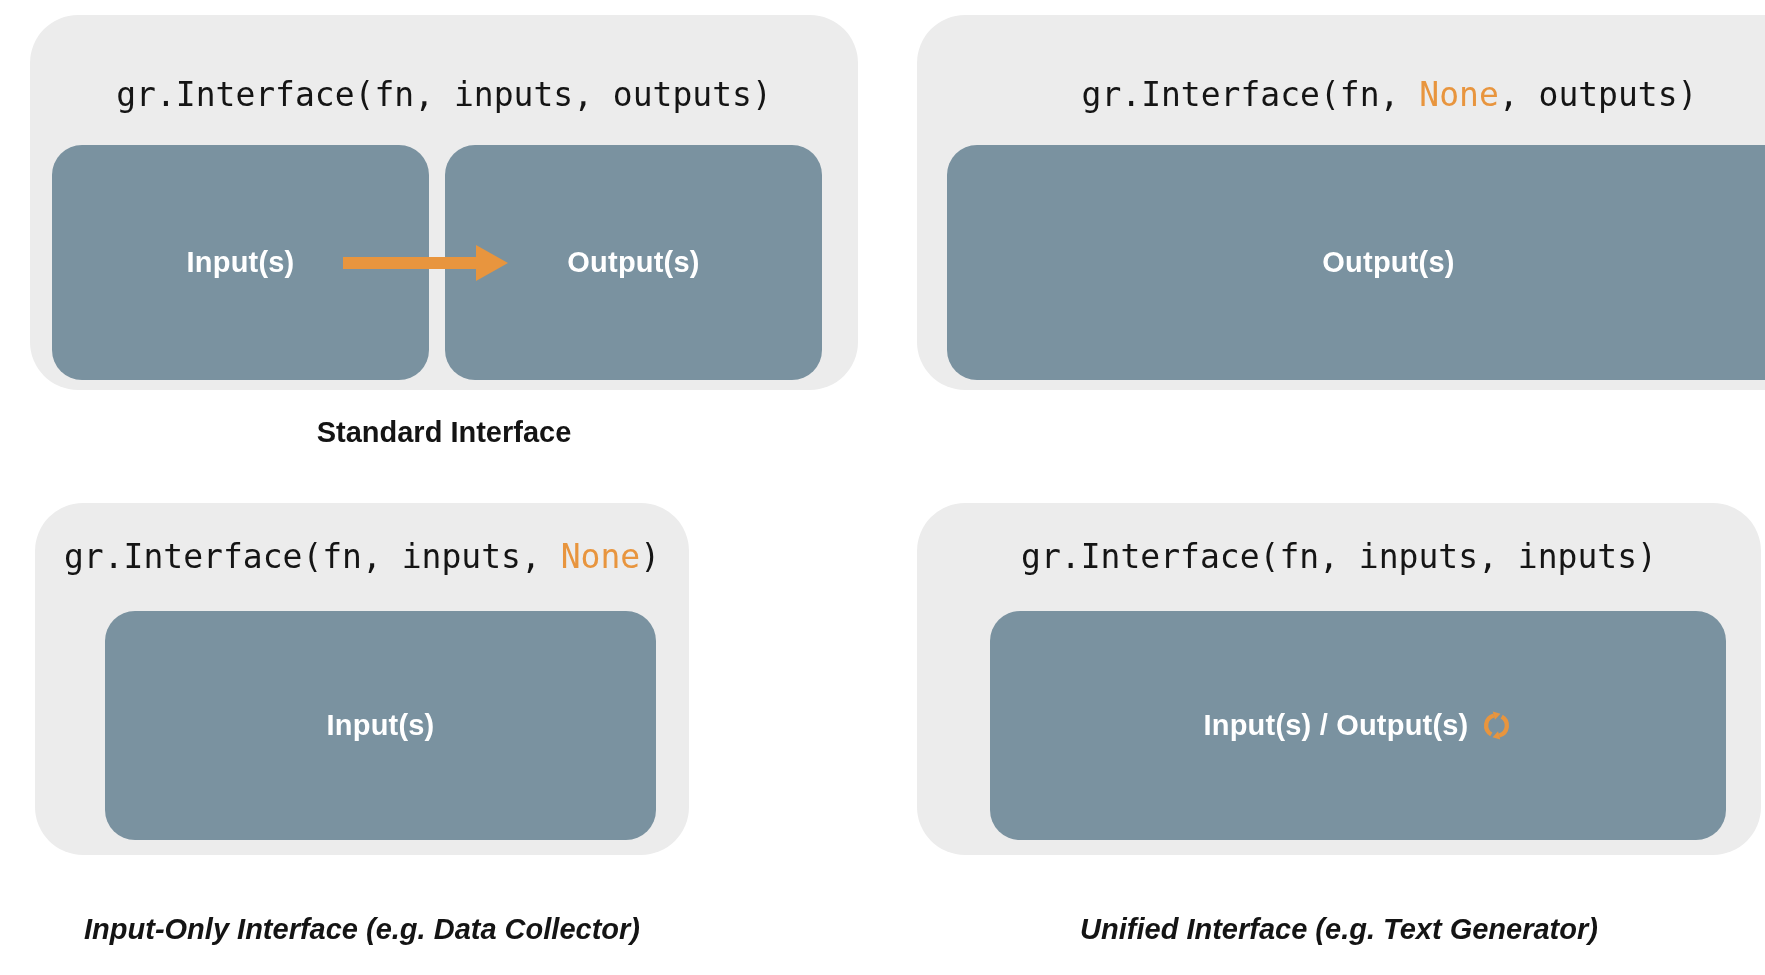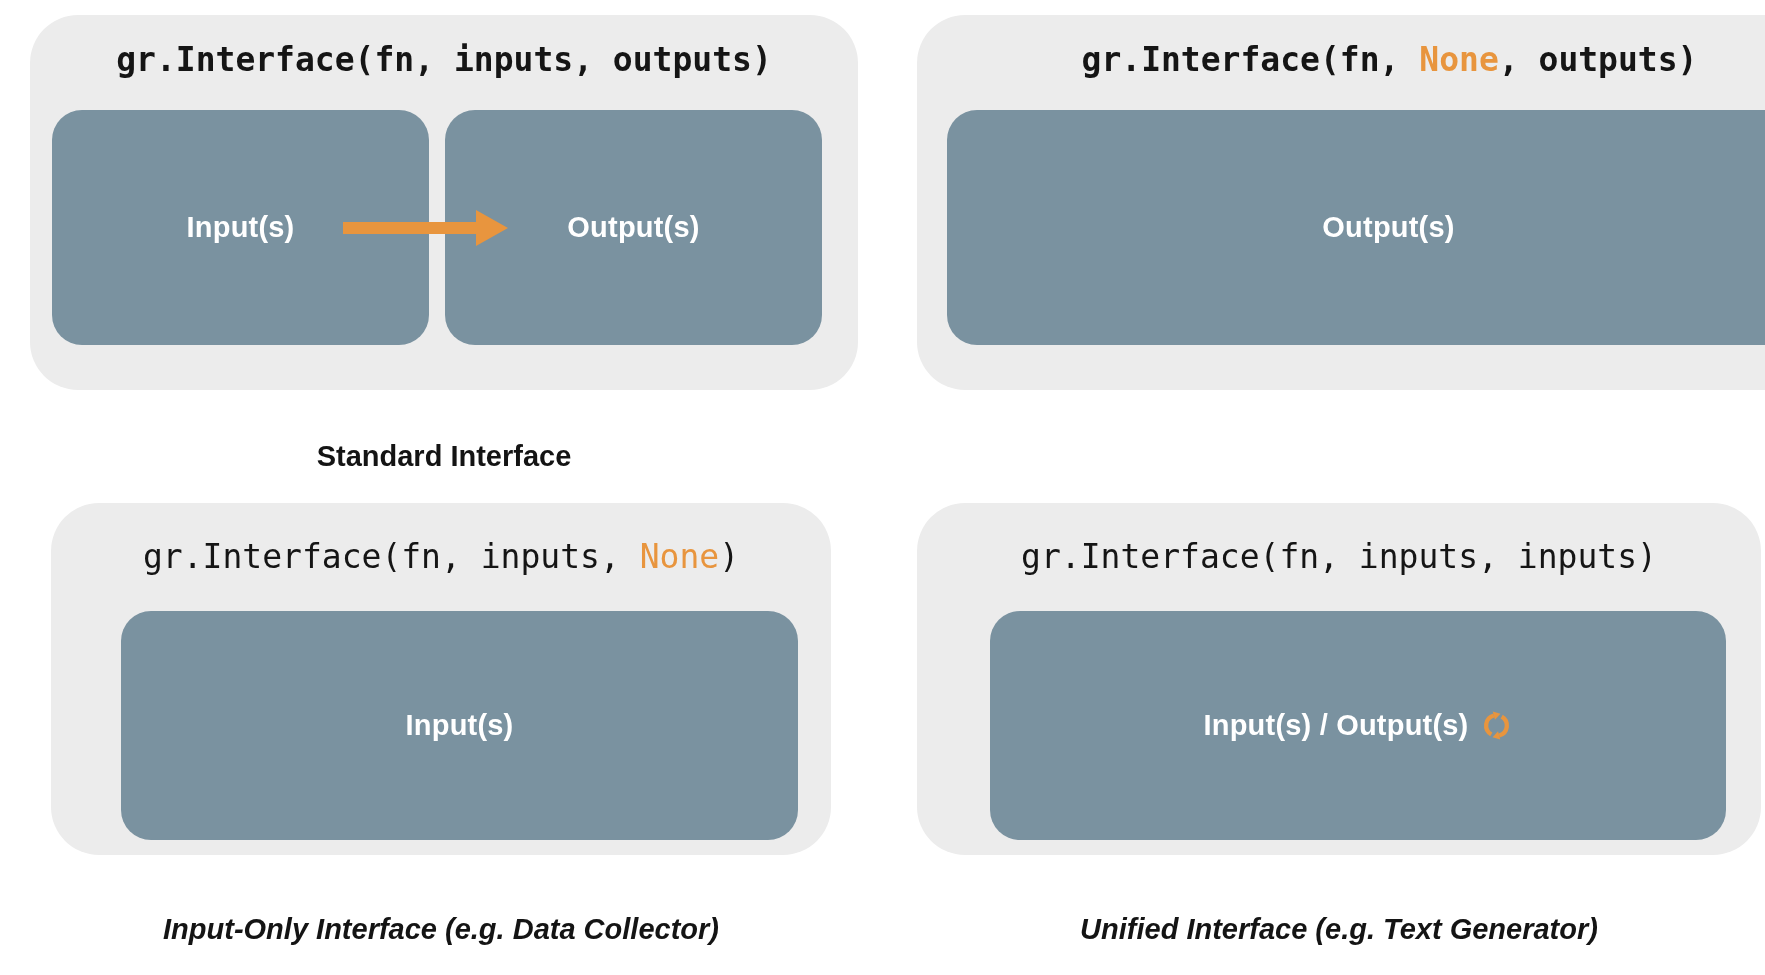--- a/index.html
+++ b/index.html
@@ -14,40 +14,40 @@
   }
   .canvas{
     position:relative;
     width:1765px;height:975px;
     background:var(--page-bg);
     overflow:hidden;
   }
   .cell{position:absolute;}
   #cell-standard   {left:30px;  top:15px;  width:828px;}
   #cell-outputonly {left:917px; top:15px;  width:945px;}
-  #cell-inputonly  {left:51px;  top:503px; width:780px;}
+  #cell-inputonly  {left:35px;  top:503px; width:654px;}
   #cell-unified    {left:917px; top:503px; width:844px;}
 
   .panel{
     position:relative;
     background:var(--panel-bg);
     border-radius:48px;
   }
   .row1 .panel{height:375px;}
   .row2 .panel{height:352px;}
 
   .code-line{
     text-align:center;
     white-space:pre;
     font-family:"DejaVu Sans Mono", monospace;
     font-size:33px;
     line-height:40px;
     color:#151515;
   }
-  .row1 .code-line{padding-top:25px;font-weight:bold;}
+  .row1 .code-line{padding-top:60px;}
   .row2 .code-line{padding-top:34px;}
   .code-line .hl{color:var(--accent);}
 
   .boxes{
     position:relative;
     display:flex;
     gap:16px;
     border-radius:10px;
   }
   .row1 .boxes{margin:30px 36px 0 22px;height:235px;}
@@ -83,21 +83,21 @@
   }
   .refresh{color:var(--accent);display:block;}
 
   .caption{
     text-align:center;
     font-weight:700;
     font-size:29px;
     line-height:36px;
     color:var(--ink);
   }
-  .row1 .caption{margin-top:48px;}
+  .row1 .caption{margin-top:24px;}
   .row2 .caption{margin-top:56px;font-style:italic;}
 </style>
 </head>
 <body>
 
 <div class="canvas">
 
   <section class="cell row1" id="cell-standard">
     <div class="panel">
       <div class="code-line"><span>gr.Interface(fn, inputs, outputs)</span><span class="hl"></span><span></span></div>

